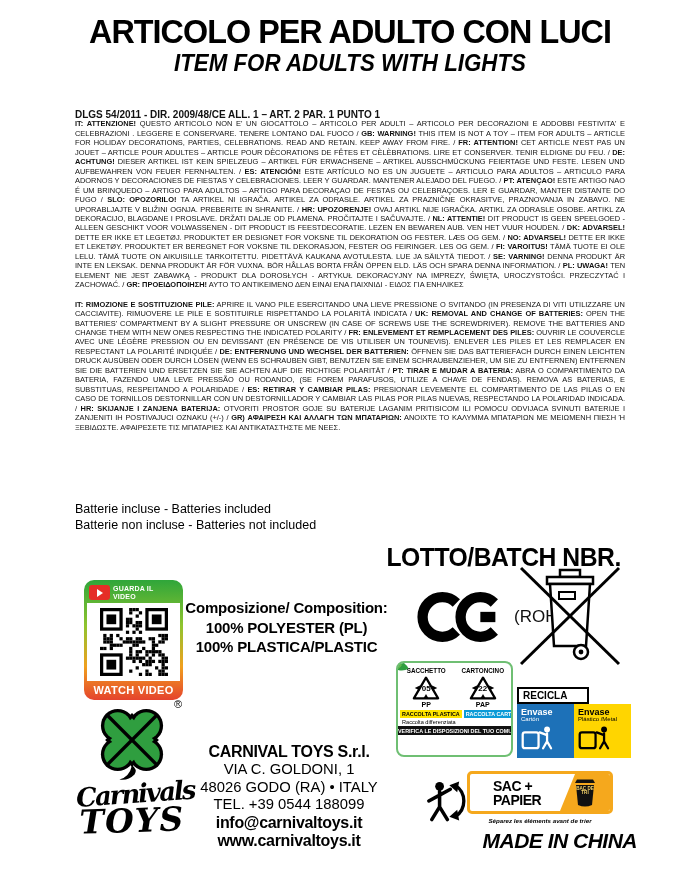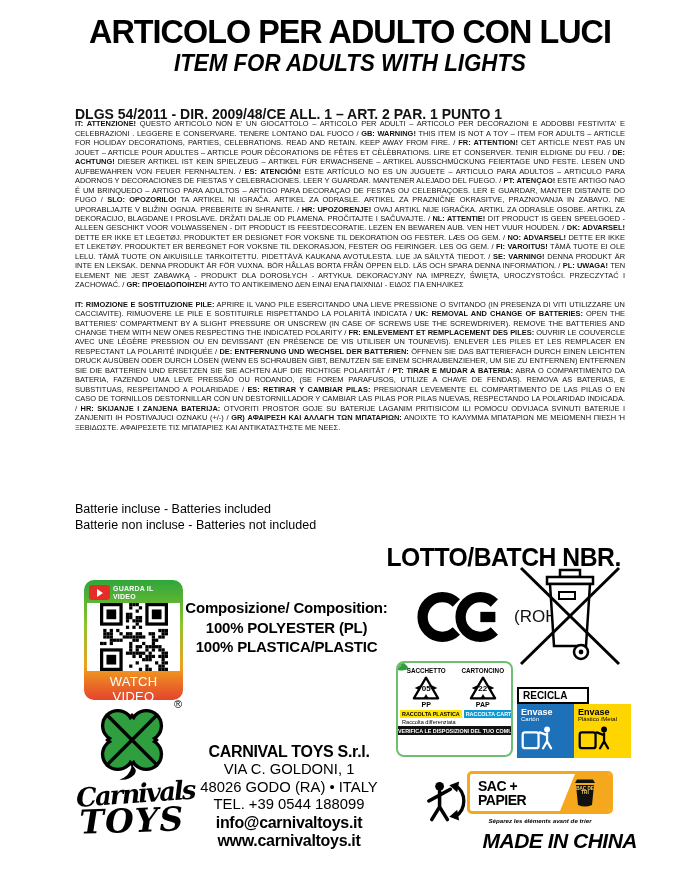--- a/index.html
+++ b/index.html
@@ -6,21 +6,21 @@
   .page{position:relative;width:700px;height:869px;background:#fff;overflow:hidden;
         font-family:"Liberation Sans",sans-serif;color:#000;}
   .abs{position:absolute;}
 
   .title{top:12px;left:0;width:700px;text-align:center;font-size:34px;font-weight:900;
          letter-spacing:-1px;transform:scaleX(.95);}
   .subtitle{top:50px;left:0;width:700px;text-align:center;font-size:23px;font-style:italic;
             font-weight:600;transform:scaleX(.97);}
 
   .legal{top:110px;left:75px;width:550px;font-size:7.45px;line-height:9.45px;color:#111;}
-  .legal .hdr{font-weight:700;font-size:14px;}
+  .legal .hdr{font-weight:700;font-size:10px;}
   .legal p{margin:0;text-align:justify;}
   .legal p+p{margin-top:10px;}
   .legal b{font-weight:700;}
 
   .batteries{top:502px;left:75px;font-size:12.5px;line-height:15.5px;}
 
   .lotto{top:542px;left:340px;width:288px;text-align:right;font-size:26px;font-weight:900;
          transform:scaleX(.95);letter-spacing:-0.5px;}
 
   
@@ -28,21 +28,21 @@
             box-sizing:border-box;display:flex;flex-direction:column;
             background:linear-gradient(180deg,#2fa63a 0%,#8fc42e 38%,#f0a01e 72%,#e5432d 100%);}
   .qr-head{display:flex;align-items:center;gap:3px;padding:2px 2px 3px 2px;}
   .play{width:21px;height:15px;background:#e52d27;border-radius:3px;display:flex;
         align-items:center;justify-content:center;flex:none;}
   .play .tri{width:0;height:0;border-left:6px solid #fff;border-top:4px solid transparent;
              border-bottom:4px solid transparent;}
   .qr-head-label{color:#fff;font-weight:900;font-size:7px;line-height:7.5px;letter-spacing:.2px;}
   .qr-area{background:#fff;flex:1;display:flex;align-items:center;justify-content:center;}
   .qr-area svg{width:68px;height:68px;}
-  .qr-foot{text-align:center;color:#fff;font-weight:400;font-size:13px;padding:3px 0 1px 0;
+  .qr-foot{text-align:center;color:#fff;font-weight:700;font-size:11px;padding:3px 0 1px 0;
            letter-spacing:.3px;}
 
   .composition{top:598px;left:183px;width:207px;text-align:center;font-weight:800;
                font-size:15px;line-height:19.5px;letter-spacing:-0.2px;}
 
   .ce{top:591px;left:417px;display:flex;align-items:center;gap:2px;}
   .ce svg{width:95px;height:52px;}
   .rohs{font-size:17px;color:#111;}
 
   .weee{top:566px;left:514px;}
@@ -95,21 +95,21 @@
   .address{top:743px;left:186px;width:206px;text-align:center;}
   .addr-name{font-weight:800;font-size:16px;line-height:18px;letter-spacing:-0.3px;}
   .addr-line{font-size:14.8px;line-height:17.5px;}
   .addr-bold{font-weight:800;font-size:16px;line-height:18px;letter-spacing:-0.3px;}
 
   .triman{top:777px;left:420px;}
   .triman svg{width:47px;height:48px;}
 
   .sacbox{top:771px;left:467px;width:146px;height:43px;border:3px solid #f5a81d;border-radius:5px;
           box-sizing:border-box;background:#fff;display:flex;overflow:hidden;}
-  .sac-text{flex:1;display:flex;flex-direction:column;justify-content:center;padding-left:8px;
+  .sac-text{flex:1;display:flex;flex-direction:column;justify-content:center;padding-left:23px;
             font-weight:900;font-size:14px;line-height:14px;letter-spacing:-0.5px;}
   .sac-shape{width:50px;background:#f5a81d;clip-path:polygon(30% 0,100% 0,100% 100%,0 100%);
              display:flex;align-items:center;justify-content:center;position:relative;}
   .sac-bin{position:relative;width:26px;height:32px;}
   .sac-bin svg{width:26px;height:32px;}
   .sac-bin .bintext{position:absolute;top:10px;left:0;width:100%;text-align:center;color:#f5d36a;
                     font-weight:700;font-size:4.6px;line-height:4.8px;}
   .sortnote{top:817px;left:455px;width:170px;text-align:center;font-size:6.2px;font-weight:700;
             font-style:italic;}
 

